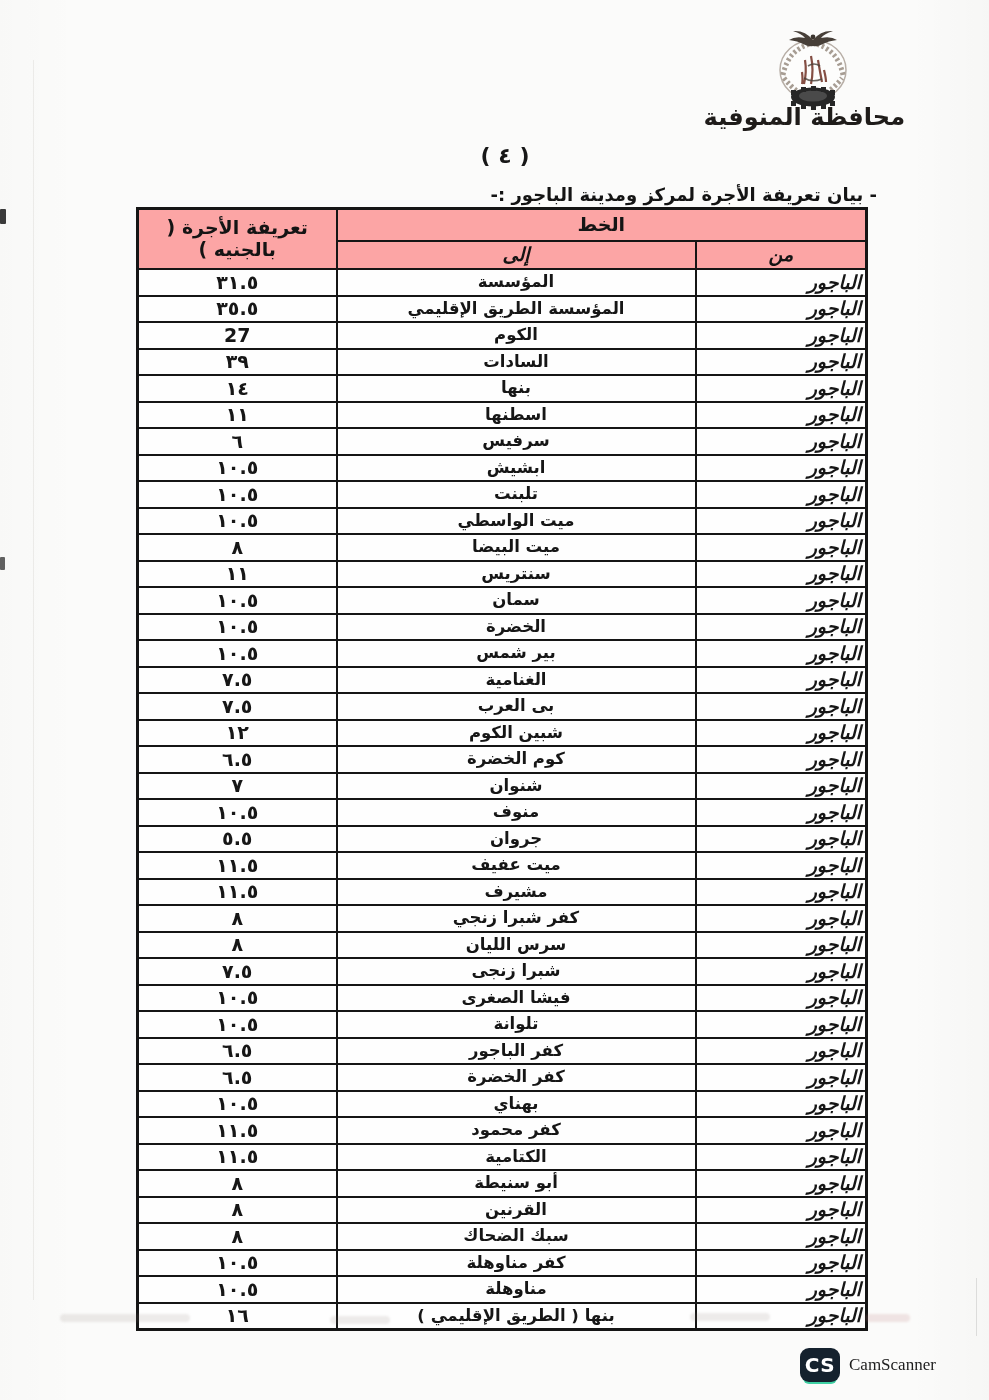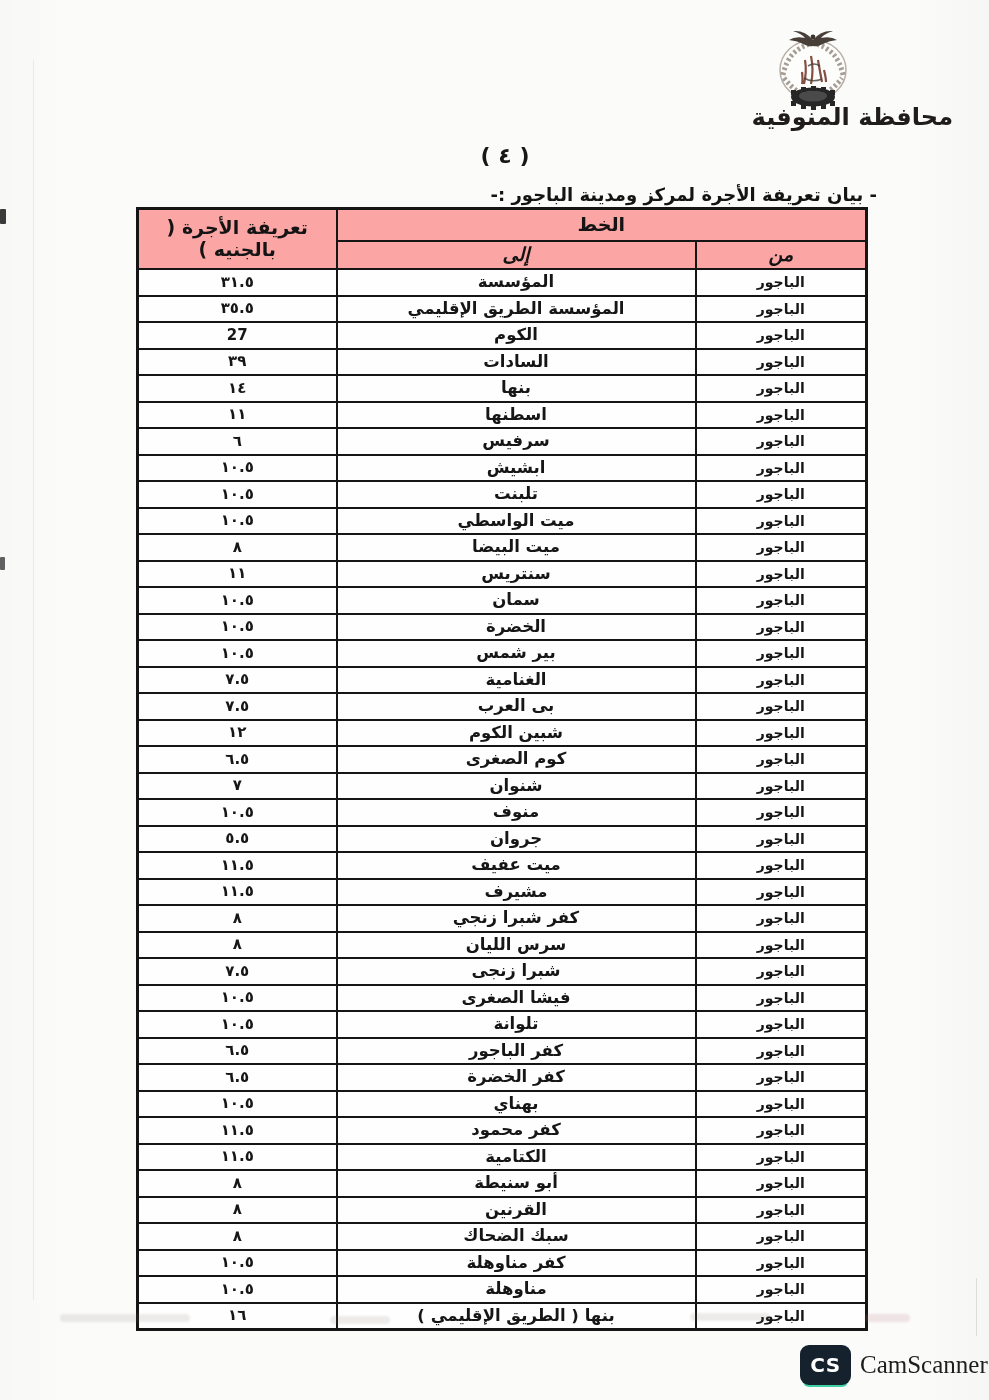--- a/index.html
+++ b/index.html
@@ -9,21 +9,21 @@
     font-family:"DejaVu Sans","Liberation Sans",sans-serif;
     color:#1b1b1b;
   }
   .paper-noise{position:absolute;inset:0;background:
     linear-gradient(90deg,rgba(0,0,0,0.012),rgba(0,0,0,0) 8%,rgba(0,0,0,0) 92%,rgba(0,0,0,0.02));}
   
   .emblem{position:absolute;left:758px;top:20px;width:110px;height:92px;}
   .gov-name{
     position:absolute;top:103px;left:700px;width:205px;
     text-align:right;font-size:24px;font-weight:bold;color:#1f1c1a;
-    letter-spacing:0px;direction:rtl;margin-left:48px;
+    letter-spacing:0px;direction:rtl;
   }
   .page-num{
     position:absolute;top:143px;left:470px;width:70px;text-align:center;
     font-size:22px;font-weight:bold;color:#171717;
   }
   .doc-title{
     position:absolute;top:184px;right:112px;width:760px;
     direction:rtl;text-align:right;
     font-size:18px;font-weight:bold;color:#141414;
   }
@@ -39,36 +39,36 @@
     font-size:19px;font-weight:bold;padding:0;line-height:1.15;
     color:#141414;background:#fca5a5;
   }
   table.fare td{
     font-weight:bold;padding:0 4px;line-height:1;height:24.5px;
     overflow:hidden;white-space:nowrap;color:#161616;background:#fefefe;
   }
   th.line-hd{height:30px;}
   th.sub-hd{height:26px;font-style:italic;}
   th.fare-hd{font-size:17px;}
-  td.c-from{text-align:center;font-size:14px;}
+  td.c-from{font-size:19px;font-style:italic;}
   td.c-to{text-align:center;font-size:16.5px;margin-left:20px;}
-  td.c-fare{text-align:center;font-size:15px;}
+  td.c-fare{text-align:center;font-size:19px;}
   
   .edge-mark{position:absolute;background:#3a3a3a;border-radius:1px;}
   .faint-vline{position:absolute;left:33px;top:60px;width:1px;height:1240px;background:rgba(120,110,100,0.10);}
   .faint-rline{position:absolute;left:976px;top:1278px;width:1px;height:58px;background:rgba(100,100,100,0.18);}
   .smudge{position:absolute;height:8px;border-radius:4px;background:rgba(120,105,100,0.13);filter:blur(1px);}
   
   .cs-wrap{position:absolute;left:800px;top:1342px;width:170px;height:46px;display:flex;align-items:center;gap:9px;}
-  .cs-badge{position:relative;width:40px;height:40px;flex:0 0 40px;padding-left:11px;}
+  .cs-badge{position:relative;width:40px;height:34px;flex:0 0 40px;}
   .cs-badge .teal{position:absolute;left:3px;right:3px;bottom:-2px;height:12px;border-radius:7px;background:#3fd1a4;}
   .cs-badge .sq{position:absolute;inset:0;background:#15222e;border-radius:9px;
     display:flex;align-items:center;justify-content:center;
     color:#fff;font-size:20px;font-weight:bold;letter-spacing:0.5px;}
-  .cs-text{font-family:"Liberation Serif","DejaVu Serif",serif;font-size:25px;color:#1d1d1d;}
+  .cs-text{font-family:"Liberation Serif","DejaVu Serif",serif;font-size:17px;color:#1d1d1d;}
 </style>
 </head>
 <body>
 
 <div class="paper-noise"></div>
 
 <div class="emblem">
   <svg width="110" height="92" viewBox="0 0 110 92">
 
     <ellipse cx="55" cy="50" rx="33" ry="30" fill="#fdfdfc" stroke="#b7aea6" stroke-width="1.5"></ellipse>
@@ -206,21 +206,21 @@
           <td class="c-to">بى العرب</td>
           <td class="c-fare">٧.٥</td>
         </tr>
         <tr>
           <td class="c-from">الباجور</td>
           <td class="c-to">شبين الكوم</td>
           <td class="c-fare">١٢</td>
         </tr>
         <tr>
           <td class="c-from">الباجور</td>
-          <td class="c-to">كوم الصغرى</td>
+          <td class="c-to">كوم الخضرة</td>
           <td class="c-fare">٦.٥</td>
         </tr>
         <tr>
           <td class="c-from">الباجور</td>
           <td class="c-to">شنوان</td>
           <td class="c-fare">٧</td>
         </tr>
         <tr>
           <td class="c-from">الباجور</td>
           <td class="c-to">منوف</td>

